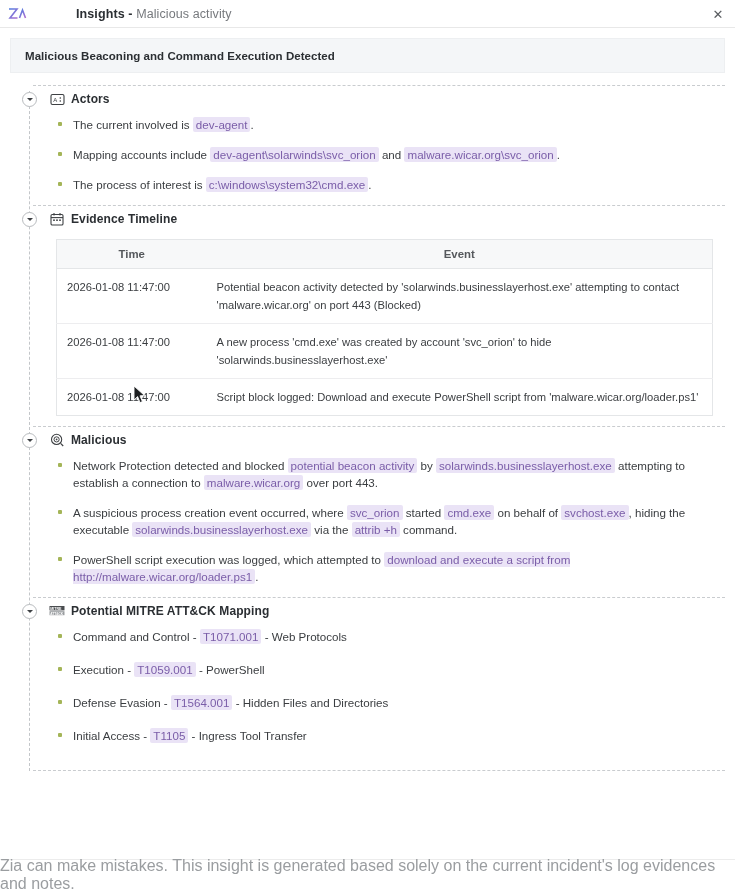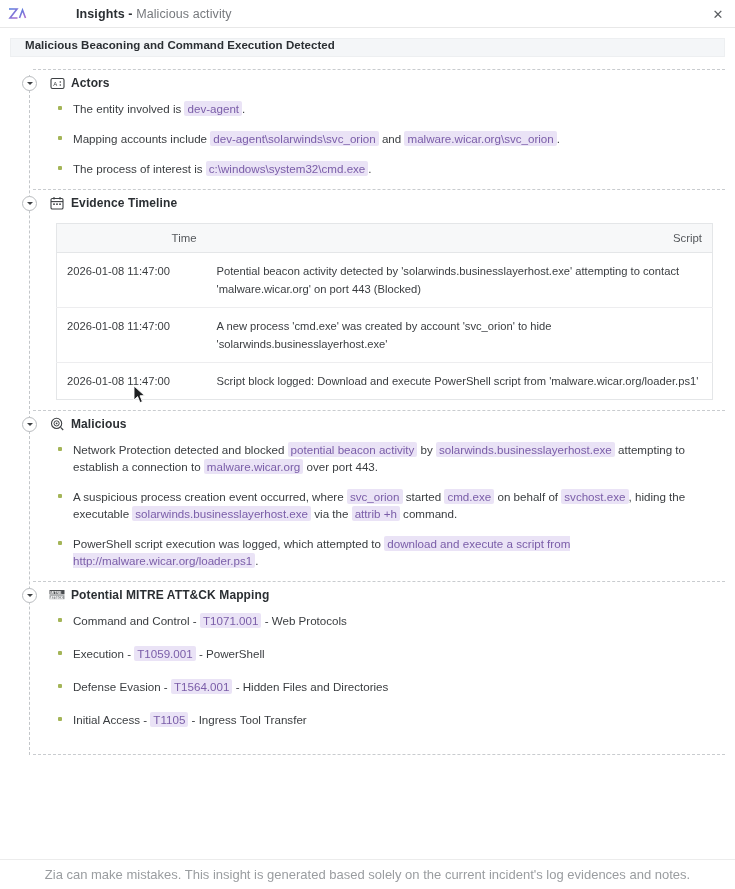--- a/index.html
+++ b/index.html
@@ -38,22 +38,22 @@
     color: #5a5d61; font-size: 13px; cursor: pointer;
     line-height: 1;
   }
 
   
   .content { padding: 10px 10px 0 10px; position: relative; }
 
   .insight-banner {
     background: #f4f6f8;
     border: 1px solid #edeff1;
-    height: 19px;
-    display: flex; 
+    height: 35px;
+    display: flex; align-items: center;
     padding-left: 14px;
     font-size: 11.5px;
     font-weight: bold;
     color: #2b2f33;
     letter-spacing: .05px;
   }
 
   
   .sections { position: relative; margin-top: 12px; padding-left: 0; }
   .rail {
@@ -133,22 +133,22 @@
   
   .tl-table {
     border-collapse: collapse;
     width: 100%;
     font-size: 11.2px;
     border: 1px solid #e4e6e8;
     margin-top: 3px;
   }
   .tl-table th {
     background: #f7f8f9;
-    text-align: right;
-    font-weight: normal;
+    text-align: center;
+    font-weight: bold;
     color: #55585c;
     padding: 8px 10px;
     border-bottom: 1px solid #e4e6e8;
     font-size: 11.4px;
   }
   .tl-table td {
     padding: 9px 10px;
     border-bottom: 1px solid #ededef;
     color: #3a3d40;
     vertical-align: top;
@@ -160,21 +160,21 @@
   
   ul.bullets.mitre > li { margin-bottom: 16px; }
 
   
   .footer {
     position: absolute;
     left: 0; right: 0; bottom: 0;
     height: 30px;
     border-top: 1px solid #ececec;
     display: flex; align-items: center; justify-content: center;
-    font-size: 13px;
+    font-size: 16px;
     color: #9a9da0;
   }
 
   
   .cursor { position: absolute; left: 133px; top: 385px; width: 14px; height: 20px; pointer-events: none; }
 </style>
 </head>
 <body>
 
 <div class="titlebar">
@@ -219,21 +219,21 @@
             <rect x="1" y="1.5" width="13" height="10" rx="1.5" fill="none" stroke="#3d4043" stroke-width="1.1"></rect>
             <text x="3.2" y="8.8" font-family="Liberation Sans, sans-serif" font-size="6" fill="#3d4043">A</text>
             <circle cx="10.3" cy="5" r="0.8" fill="#3d4043"></circle>
             <circle cx="10.3" cy="8" r="0.8" fill="#3d4043"></circle>
           </svg>
         </span>
         <span class="sec-title">Actors</span>
       </div>
       <div class="sec-body">
         <ul class="bullets" id="list-actors">
-            <li><span>The entity involved is </span><span class="hl">dev-agent</span><span>.</span></li>
+            <li><span>The current involved is </span><span class="hl">dev-agent</span><span>.</span></li>
             <li><span>Mapping accounts include </span><span class="hl">dev-agent\solarwinds\svc_orion</span><span> and </span><span class="hl">malware.wicar.org\svc_orion</span><span>.</span></li>
             <li><span>The process of interest is </span><span class="hl">c:\windows\system32\cmd.exe</span><span>.</span></li>
           </ul>
       </div>
     </div>
 
     <div class="section">
       <div class="sec-sep"></div>
       <div class="sec-head">
         <span class="toggle">
@@ -249,21 +249,21 @@
             <rect x="9.2" y="7.4" width="1.6" height="1.6" fill="#3d4043"></rect>
           </svg>
         </span>
         <span class="sec-title">Evidence Timeline</span>
       </div>
       <div class="sec-body">
         <table class="tl-table">
           <thead>
             <tr>
               <th class="col-time">Time</th>
-              <th>Script</th>
+              <th>Event</th>
             </tr>
           </thead>
           <tbody id="tl-body">
               <tr>
                 <td class="col-time">2026-01-08 11:47:00</td>
                 <td>Potential beacon activity detected by 'solarwinds.businesslayerhost.exe' attempting to contact 'malware.wicar.org' on port 443 (Blocked)</td>
               </tr>
               <tr>
                 <td class="col-time">2026-01-08 11:47:00</td>
                 <td>A new process 'cmd.exe' was created by account 'svc_orion' to hide 'solarwinds.businesslayerhost.exe'</td>

